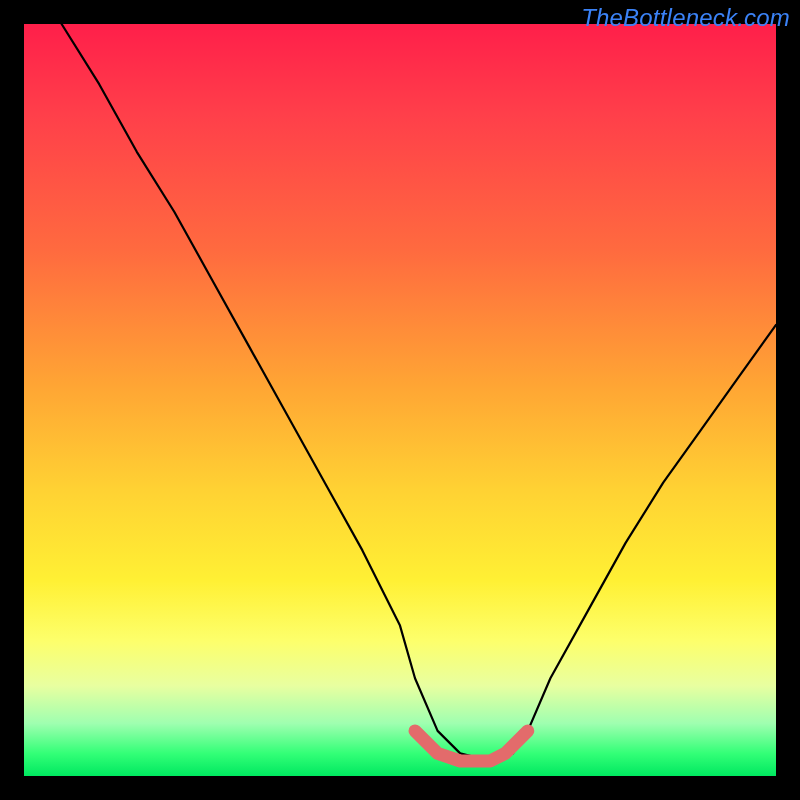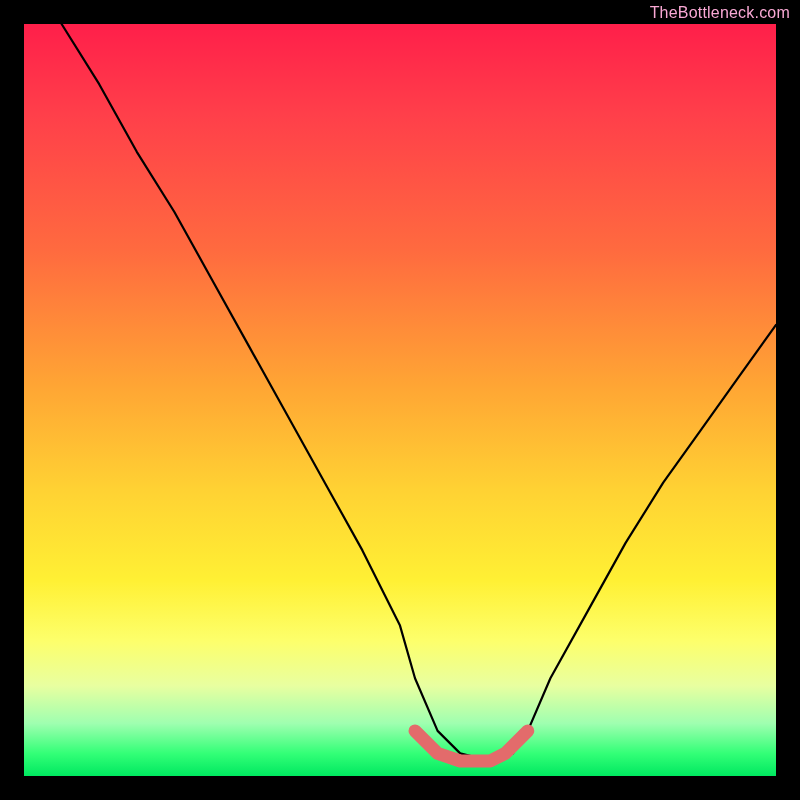--- a/index.html
+++ b/index.html
@@ -38,24 +38,25 @@
       #e8ffa0 88%,
       #9fffb0 93%,
       #33ff77 97%,
       #00e860 100%
     );
   }
   .watermark {
     position: absolute;
     top: 4px;
     right: 10px;
-    color: #f9a8d4;
-    font-size: 16px;
+    color: #3b82f6;
+    font-size: 24px;
     letter-spacing: 0.2px;
     user-select: none;
+    font-style: italic;
   }
   svg.overlay {
     position: absolute;
     left: 0;
     top: 0;
     width: 752px;
     height: 752px;
     overflow: visible;
   }
 </style>

